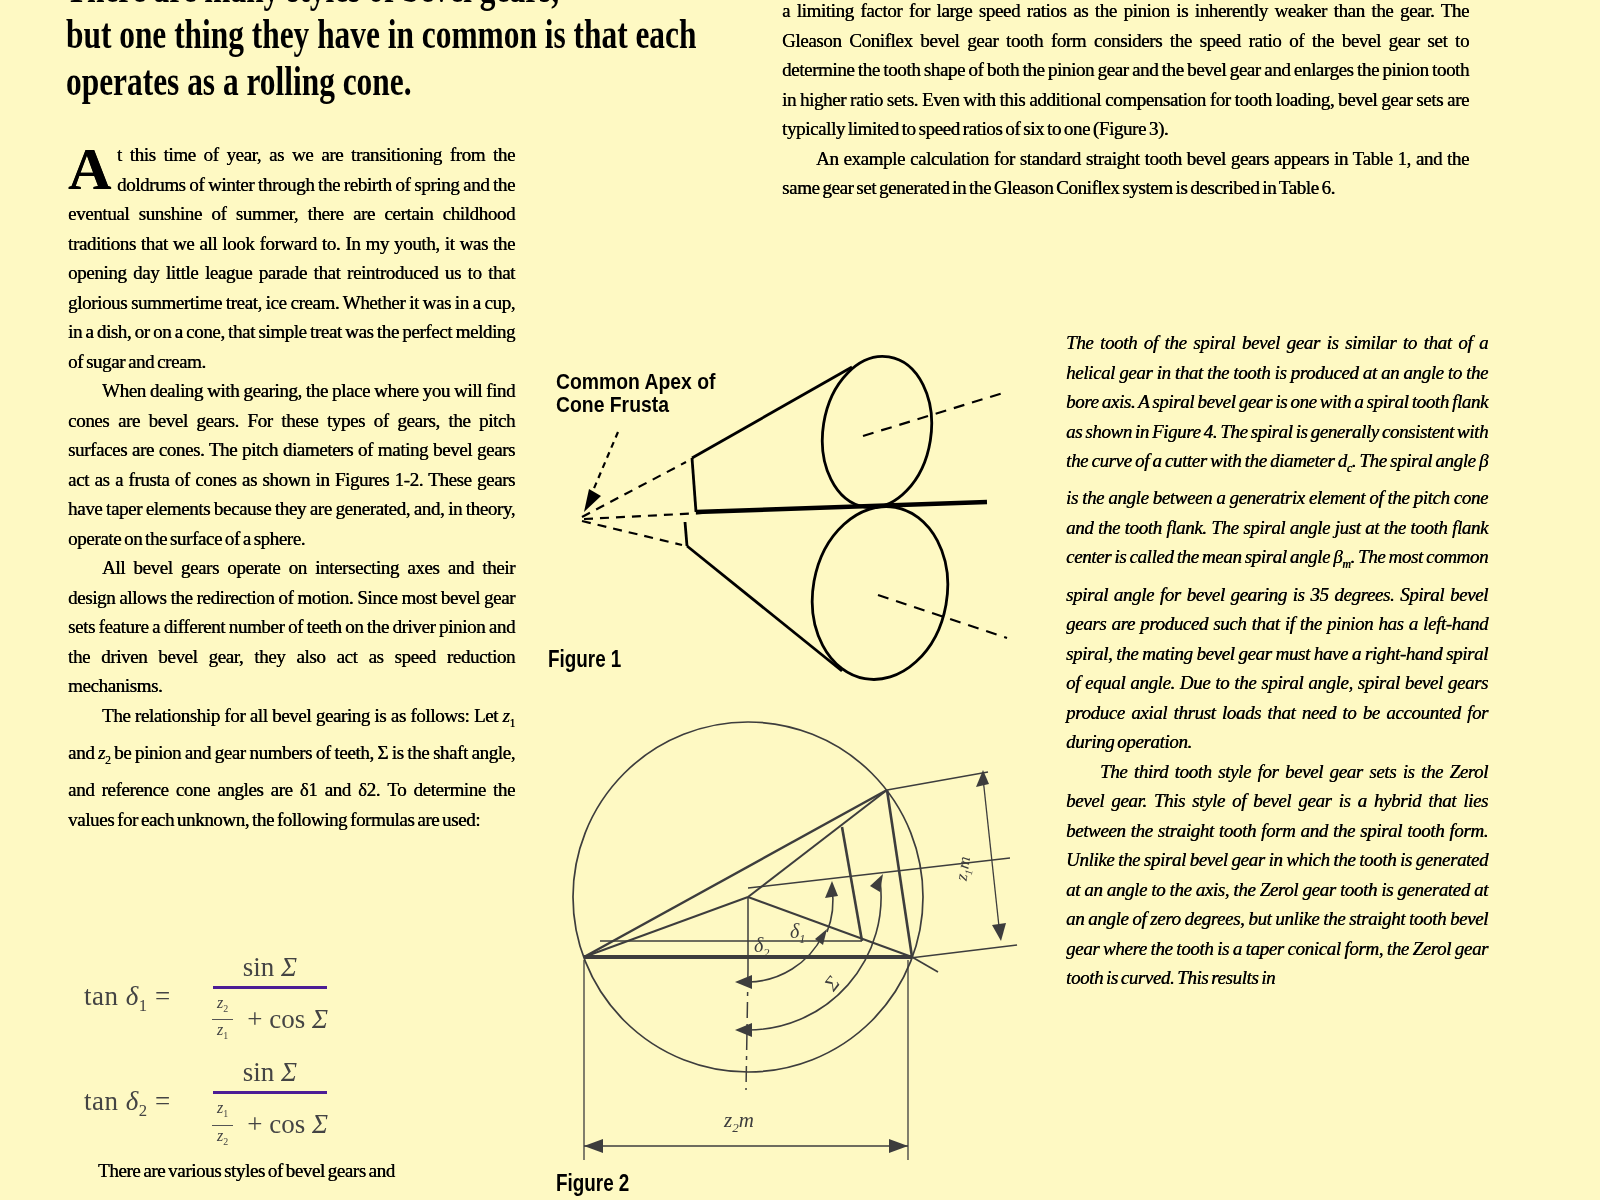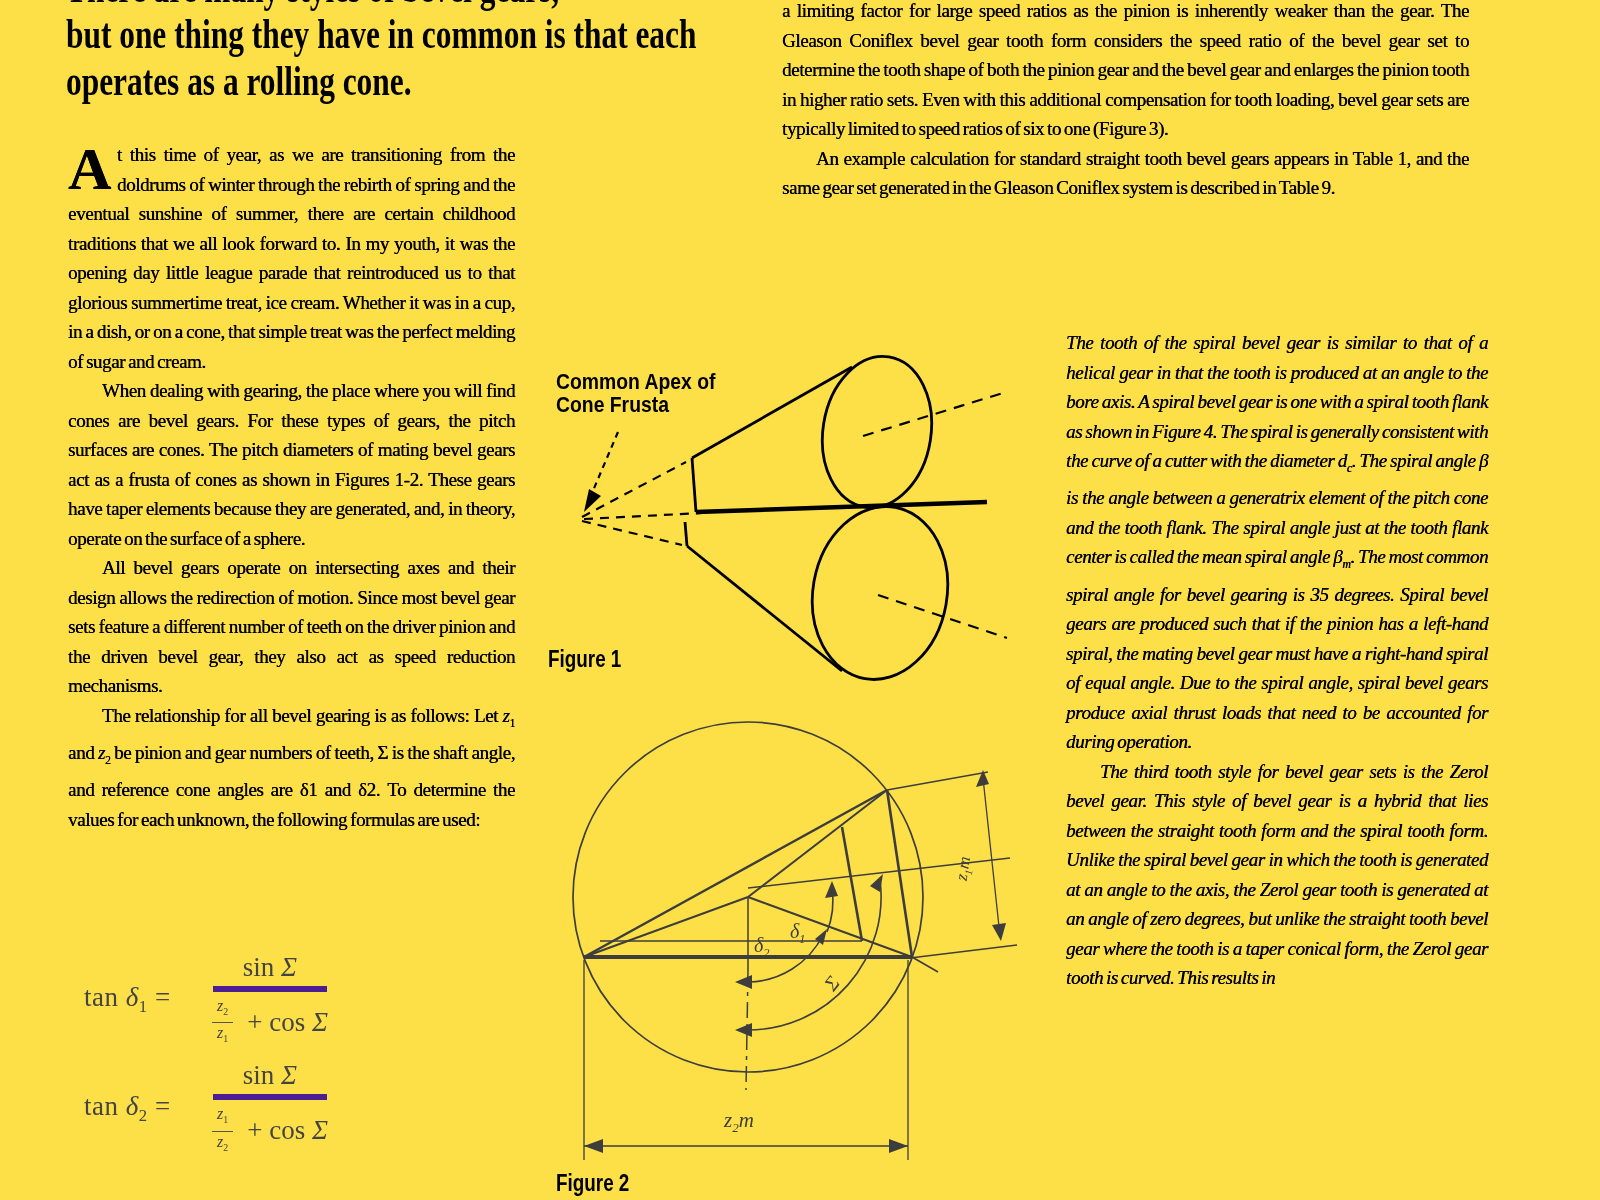--- a/index.html
+++ b/index.html
@@ -1,16 +1,16 @@
 <!DOCTYPE html>
 <html><head>
 <meta charset="utf-8">
 <style>
   html,body{margin:0;padding:0;background:#fff;}
-  .page{position:relative;width:1600px;height:1200px;background:#fde047;overflow:hidden;
+  .page{position:relative;width:1600px;height:1200px;background:#fef9c3;overflow:hidden;
         font-family:"Liberation Serif","DejaVu Serif",serif;color:#000;}
 
   
   .headline-line{position:absolute;white-space:nowrap;font-weight:bold;
     font-family:"Liberation Serif",serif;font-size:43px;line-height:47px;
     transform:scale(0.73,1);transform-origin:0 0;letter-spacing:0px;}
 
   
   .col{position:absolute;text-align:justify;font-size:19px;line-height:29.5px;
        letter-spacing:-0.4px;word-spacing:-1.5px;text-shadow:0.35px 0 0 #000;}
@@ -18,21 +18,21 @@
   .col p.noindent{text-indent:0;}
   .dropcap{float:left;font-weight:bold;font-size:60px;line-height:50px;
            padding:4px 6px 0 0;text-indent:0;}
 
   
   .formula-block{position:absolute;left:84px;top:952px;color:#444;
       font-family:"Liberation Serif",serif;text-shadow:none;}
   .formula{display:flex;align-items:center;margin-bottom:12px;}
   .f-lhs{font-size:27px;width:128px;letter-spacing:0.5px;}
   .frac{display:inline-flex;flex-direction:column;align-items:center;}
-  .frac .num{font-size:27px;padding:0 30px 3px 30px;border-bottom:6px solid #4c1d95;
+  .frac .num{font-size:27px;padding:0 30px 3px 30px;border-bottom:3px solid #4c1d95;
       }
   .frac .den{display:flex;align-items:center;padding-top:4px;}
   .minifrac{display:inline-flex;flex-direction:column;align-items:center;
       font-size:16px;line-height:19px;margin-right:14px;justify-content:center;}
   .minifrac .mtop{border-bottom:1.5px solid #555;padding:0 5px 1px 5px;}
   .f-tail{font-size:27px;}
   sub{font-size:0.62em;}
 
   
   .fig{position:absolute;}
@@ -83,24 +83,27 @@
           <span class="minifrac">
             <span class="mtop"><i>z</i><sub>1</sub></span>
             <span><i>z</i><sub>2</sub></span>
           </span>
           <span class="f-tail">+ cos <i>Σ</i></span>
         </span>
       </span>
     </div>
   </div>
 
+  <div class="col" style="left:68px;top:1156px;width:447px;">
+    <p style="text-indent:30px;">There are various styles of bevel gears and</p>
+  </div>
 
   <div class="col" style="left:782px;top:-4px;width:687px;">
     <p class="noindent">a limiting factor for large speed ratios as the pinion is inherently weaker than the gear. The Gleason Coniflex bevel gear tooth form considers the speed ratio of the bevel gear set to determine the tooth shape of both the pinion gear and the bevel gear and enlarges the pinion tooth in higher ratio sets. Even with this additional compensation for tooth loading, bevel gear sets are typically limited to speed ratios of six to one (Figure 3).</p>
-    <p>An example calculation for standard straight tooth bevel gears appears in Table 1, and the same gear set generated in the Gleason Coniflex system is described in Table 9.</p>
+    <p>An example calculation for standard straight tooth bevel gears appears in Table 1, and the same gear set generated in the Gleason Coniflex system is described in Table 6.</p>
   </div>
 
   <div class="col" style="left:1066px;top:328px;width:422px;font-style:italic;">
     <p class="noindent">The tooth of the spiral bevel gear is similar to that of a helical gear in that the tooth is produced at an angle to the bore axis. A spiral bevel gear is one with a spiral tooth flank as shown in Figure 4. The spiral is generally consistent with the curve of a cutter with the diameter d<sub>c</sub>. The spiral angle β is the angle between a generatrix element of the pitch cone and the tooth flank. The spiral angle just at the tooth flank center is called the mean spiral angle β<sub>m</sub>. The most common spiral angle for bevel gearing is 35 degrees. Spiral bevel gears are produced such that if the pinion has a left-hand spiral, the mating bevel gear must have a right-hand spiral of equal angle. Due to the spiral angle, spiral bevel gears produce axial thrust loads that need to be accounted for during operation.</p>
     <p>The third tooth style for bevel gear sets is the Zerol bevel gear. This style of bevel gear is a hybrid that lies between the straight tooth form and the spiral tooth form. Unlike the spiral bevel gear in which the tooth is generated at an angle to the axis, the Zerol gear tooth is generated at an angle of zero degrees, but unlike the straight tooth bevel gear where the tooth is a taper conical form, the Zerol gear tooth is curved. This results in</p>
   </div>
 
   <div class="fig" style="left:540px;top:340px;width:480px;height:346px;">
     <svg width="480" height="346" viewBox="0 0 480 346" style="position:absolute;left:0;top:0;">
       <g stroke="#000" fill="none">

